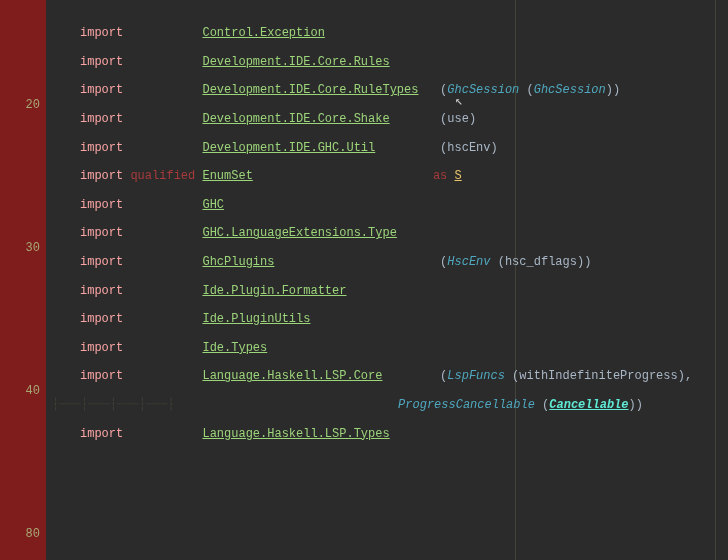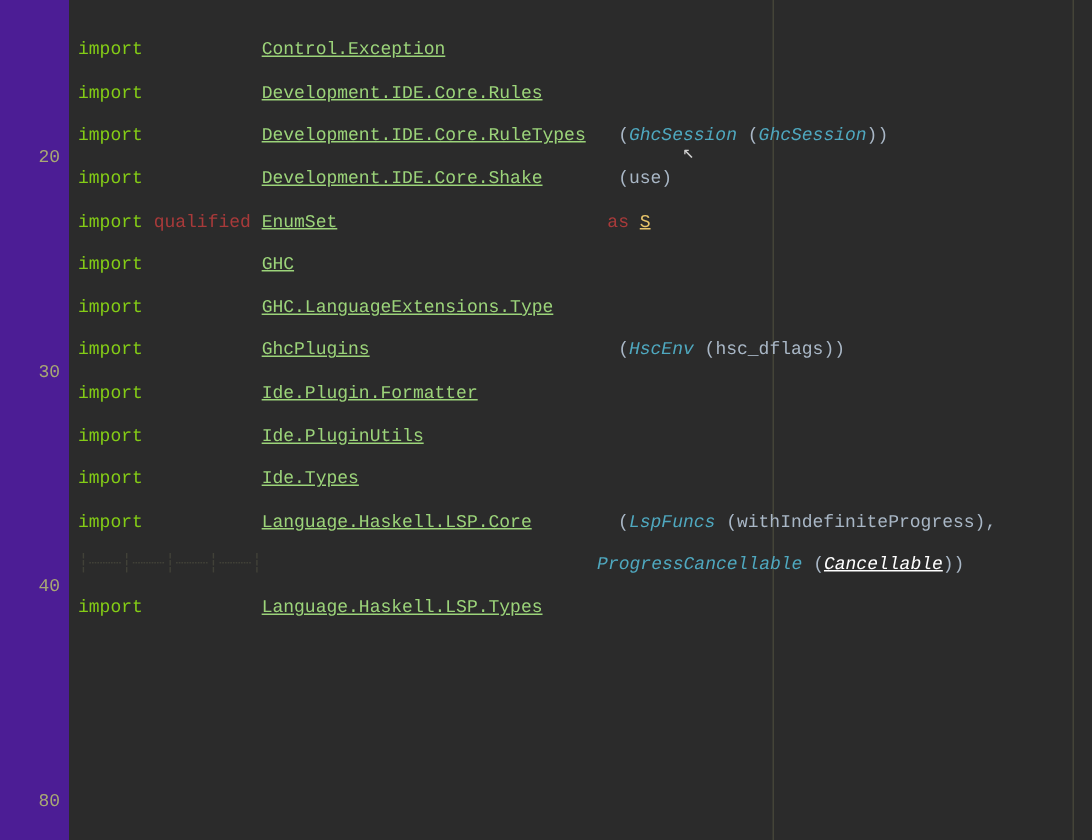--- a/index.html
+++ b/index.html
@@ -18,41 +18,41 @@
     display: flex;
     position: relative;
     width: 100%;
     height: 100%;
   }
   .gutter {
     flex: 0 0 40px;
     text-align: right;
     padding-right: 6px;
     color: #6a6a5a;
-    background: #4c1d95;
+    background: #7f1d1d;
     user-select: none;
     padding-top: 12px;
   }
   .code {
     flex: 1 1 auto;
     padding-top: 12px;
     padding-left: 6px;
     white-space: pre;
     position: relative;
   }
   .gl, .cl { height: 14.3px; }
   .gl { color: #6b6b55; }
   .gl.m { color: #a8a874; }
-  .kw { color: #84cc16; font-weight: normal; }
+  .kw { color: #fca5a5; font-weight: normal; margin-left: 28px; }
   .kwq { color: #a83a3a; }
   .mod { color: #9cd47a; text-decoration: underline; }
   .op  { color: #a83a3a; }
   .al  { color: #e8c56a; text-decoration: underline; }
   .ty  { color: #4fa8bf; font-style: italic; margin-top: 24px; }
-  .ty2 { color: #ffffff; font-style: italic; text-decoration: underline; }
+  .ty2 { color: #5eead4; font-style: italic; text-decoration: underline; font-weight: bold; }
   .fn  { color: #a9b7c6; }
   .pc  { color: #a9b7c6; }
   .ruler {
     position: absolute;
     top: 0;
     bottom: 0;
     border-left: 1px solid #444438;
   }
   .ruler.r1 { left: 515px; }
   .ruler.r2 { left: 715px; }
@@ -114,20 +114,21 @@
     <div class="gl m">80</div>
     <div class="gl"></div>
     <div class="gl"></div>
   </div>
 
   <div class="code">
 <div class="cl"><span class="kw">import</span>           <span class="mod">Control.Exception</span></div>
 <div class="cl"><span class="kw">import</span>           <span class="mod">Development.IDE.Core.Rules</span></div>
 <div class="cl"><span class="kw">import</span>           <span class="mod">Development.IDE.Core.RuleTypes</span>   <span class="pc">(</span><span class="ty">GhcSession</span><span class="pc"> (</span><span class="ty">GhcSession</span><span class="pc">))</span></div>
 <div class="cl"><span class="kw">import</span>           <span class="mod">Development.IDE.Core.Shake</span>       <span class="pc">(</span><span class="fn">use</span><span class="pc">)</span></div>
+<div class="cl"><span class="kw">import</span>           <span class="mod">Development.IDE.GHC.Util</span>         <span class="pc">(</span><span class="fn">hscEnv</span><span class="pc">)</span></div>
 <div class="cl"><span class="kw">import</span> <span class="kwq">qualified</span> <span class="mod">EnumSet</span>                         <span class="op">as</span> <span class="al">S</span></div>
 <div class="cl"><span class="kw">import</span>           <span class="mod">GHC</span></div>
 <div class="cl"><span class="kw">import</span>           <span class="mod">GHC.LanguageExtensions.Type</span></div>
 <div class="cl"><span class="kw">import</span>           <span class="mod">GhcPlugins</span>                       <span class="pc">(</span><span class="ty">HscEnv</span><span class="pc"> (</span><span class="fn">hsc_dflags</span><span class="pc">))</span></div>
 <div class="cl"><span class="kw">import</span>           <span class="mod">Ide.Plugin.Formatter</span></div>
 <div class="cl"><span class="kw">import</span>           <span class="mod">Ide.PluginUtils</span></div>
 <div class="cl"><span class="kw">import</span>           <span class="mod">Ide.Types</span></div>
 <div class="cl"><span class="kw">import</span>           <span class="mod">Language.Haskell.LSP.Core</span>        <span class="pc">(</span><span class="ty">LspFuncs</span><span class="pc"> (</span><span class="fn">withIndefiniteProgress</span><span class="pc">),</span></div>
 <div class="cl"><span class="ws">┆┈┈┈┆┈┈┈┆┈┈┈┆┈┈┈┆</span>                               <span class="ty">ProgressCancellable</span><span class="pc"> (</span><span class="ty2">Cancellable</span><span class="pc">))</span></div>
 <div class="cl"><span class="kw">import</span>           <span class="mod">Language.Haskell.LSP.Types</span></div>

